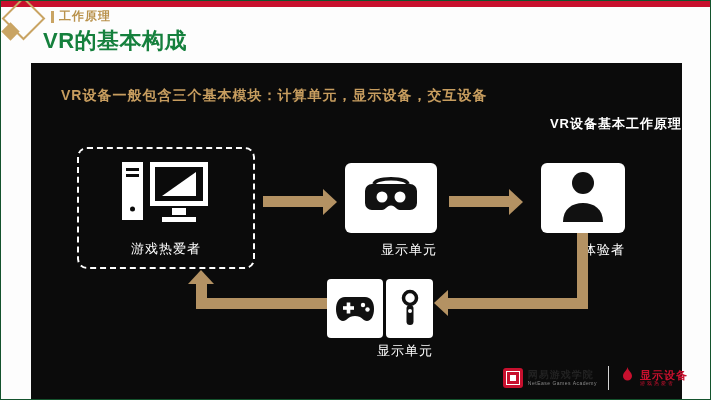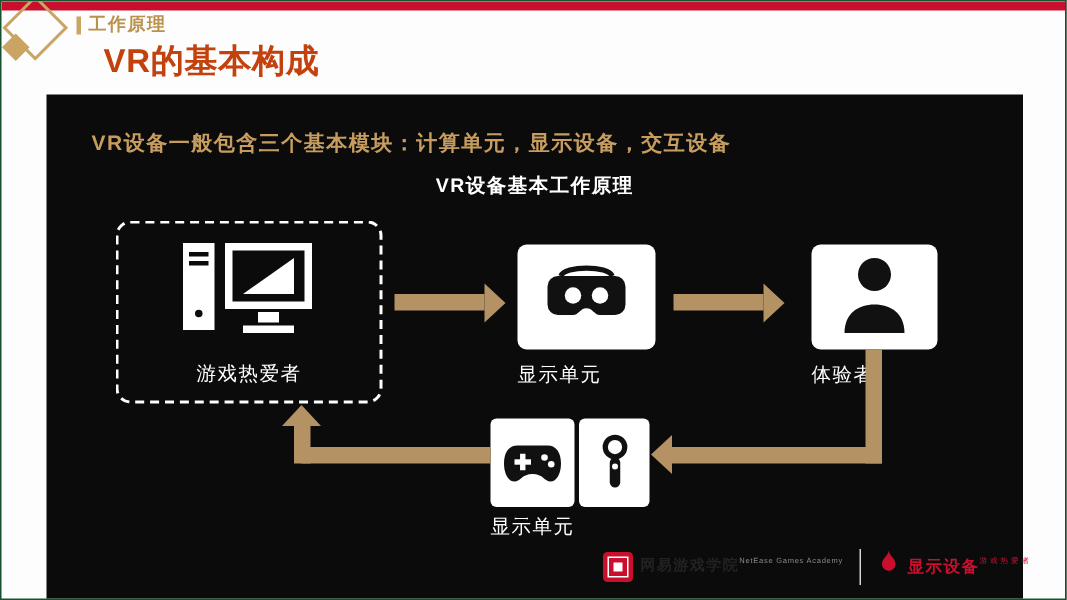--- a/index.html
+++ b/index.html
@@ -16,36 +16,36 @@
   
   .topbar{ position:absolute; left:0; top:0; width:711px; height:6px; background:var(--red); }
 
   
   .diamond-outline{ position:absolute; left:7px; top:2px; width:31px; height:31px; border:2px solid var(--gold); transform:rotate(45deg); background:transparent; }
   .diamond-solid{ position:absolute; left:3px; top:24px; width:13px; height:13px; background:var(--gold); transform:rotate(45deg); }
 
   
   .eyebrow-bar{ position:absolute; left:50px; top:10px; width:3px; height:12px; background:var(--gold); }
   .eyebrow{ position:absolute; left:58px; top:7px; font-size:12px; font-weight:bold; color:var(--gold-text); letter-spacing:1px; }
-  .page-title{ position:absolute; left:68px; top:25px; font-size:22px; font-weight:bold; color:#c2410c; letter-spacing:0.5px; }
+  .page-title{ position:absolute; left:42px; top:25px; font-size:22px; font-weight:bold; color:#15803d; letter-spacing:0.5px; }
 
   
   .panel{ position:absolute; left:30px; top:62px; width:651px; height:382px; background:var(--panel); }
   .intro{ position:absolute; left:30px; top:24px; font-size:14px; font-weight:bold; color:#c79d5f; letter-spacing:1px; }
-  .diagram-title{ position:absolute; left:0; top:52px; width:100%; text-align:center; font-size:13px; font-weight:bold; color:#ffffff; letter-spacing:1px; }
+  .diagram-title{ position:absolute; left:0; top:52px; width:100%; text-align:right; font-size:13px; font-weight:bold; color:#ffffff; letter-spacing:1px; }
 
   
   .node-compute{ position:absolute; left:46px; top:84px; width:178px; height:122px; border:2px dashed #ffffff; border-radius:10px; }
   .node-compute .icon-wrap{ position:absolute; top:13px; left:50%; transform:translateX(-50%); }
   .node-compute .node-label{ position:absolute; bottom:9px; left:0; width:100%; text-align:center; color:#fff; font-size:13px; letter-spacing:1px; }
 
   .white-box{ background:#ffffff; border-radius:6px; display:flex; align-items:center; justify-content:center; }
   .node-display{ position:absolute; left:314px; top:100px; width:92px; height:70px; }
   .node-user{ position:absolute; left:510px; top:100px; width:84px; height:70px; }
-  .float-label{ position:absolute; text-align:left; color:#fff; font-size:13px; letter-spacing:1px; }
+  .float-label{ position:absolute; text-align:right; color:#fff; font-size:13px; letter-spacing:1px; }
   .label-display{ left:314px; top:178px; width:92px; }
   .label-user{ left:510px; top:178px; width:84px; }
   .label-interaction{ left:296px; top:279px; width:106px; }
 
   .node-interaction{ position:absolute; left:296px; top:216px; width:106px; height:59px; display:flex; gap:3px; }
   .node-interaction .sub-box{ background:#fff; border-radius:4px; display:flex; align-items:center; justify-content:center; }
   .sub-box.gamepad{ width:56px; height:59px; }
   .sub-box.wand{ width:47px; height:59px; }
 
   
@@ -62,21 +62,21 @@
   .elbow-back-h{ left:170px; top:235px; width:126px; height:11px; }
   .elbow-back-v{ left:165px; top:221px; width:11px; height:25px; }
   .head-up{ position:absolute; left:157px; top:207px; width:0; height:0; border-bottom:14px solid var(--tan); border-left:13px solid transparent; border-right:13px solid transparent; }
 
   
   .footer{ position:absolute; right:22px; bottom:9px; display:flex; align-items:center; gap:11px; }
   .logo-block{ display:flex; align-items:center; gap:5px; }
   .seal{ width:20px; height:20px; background:var(--red); border-radius:3px; display:flex; align-items:center; justify-content:center; }
   .seal-inner{ width:14px; height:14px; border:1px solid #fff; display:flex; align-items:center; justify-content:center; }
   .seal-dot{ width:6px; height:6px; background:#fff; }
-  .logo-text{ display:flex; flex-direction:row; line-height:1.15; }
+  .logo-text{ display:flex; flex-direction:column; line-height:1.15; }
   .academy-name{ font-size:10px; font-weight:bold; color:#222; letter-spacing:1px; }
   .academy-sub{ font-size:5px; color:#8a8a8a; letter-spacing:0.5px; }
   .footer-divider{ width:1px; height:24px; background:#d4d4d4; }
   .brand-name{ font-size:11px; font-weight:bold; color:var(--red); letter-spacing:1px; }
   .brand-sub{ font-size:5px; color:var(--red); letter-spacing:2px; }
 </style>
 </head>
 <body>
 
 <div class="slide">

